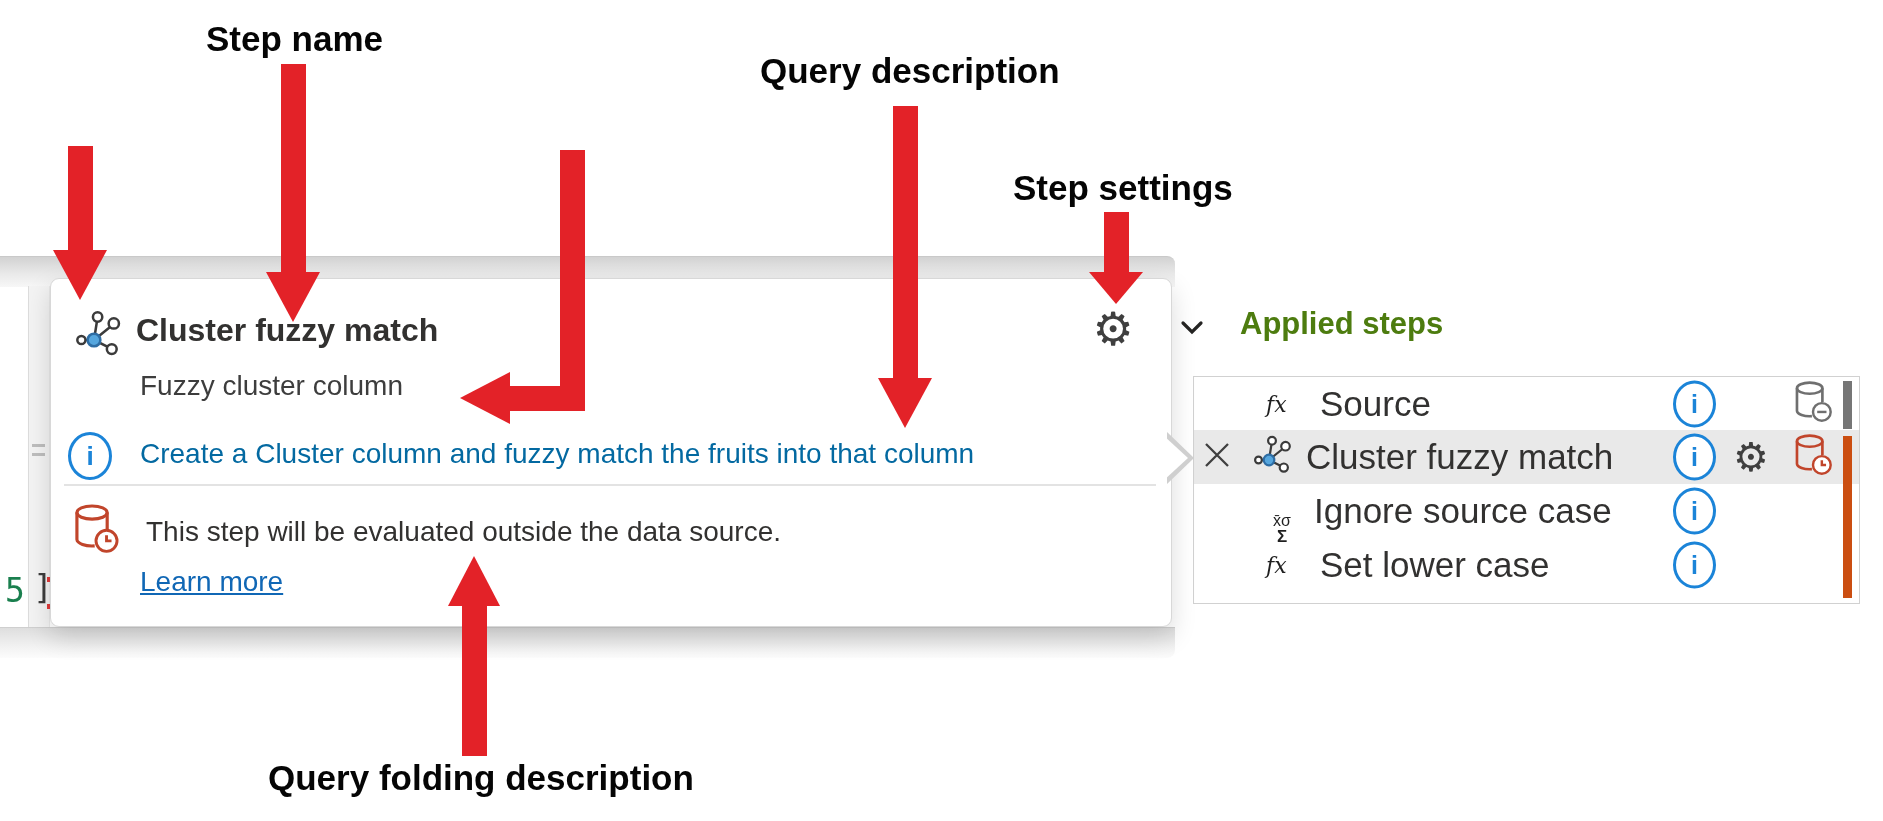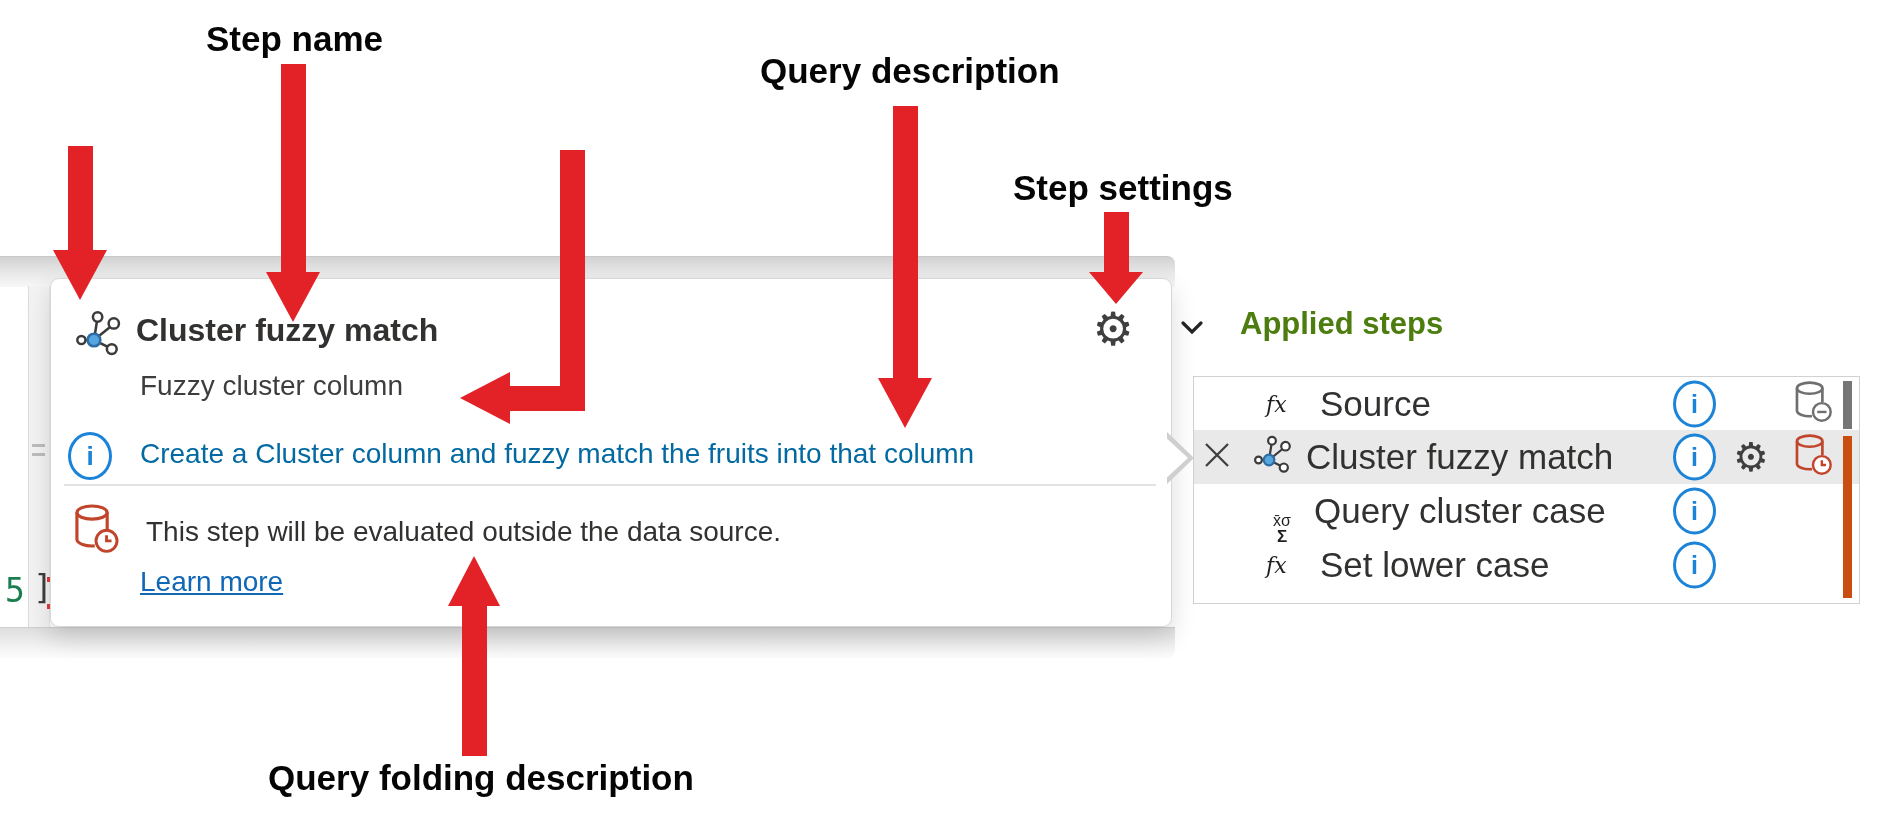--- a/index.html
+++ b/index.html
@@ -161,21 +161,21 @@
           <path d="M25 23.8 V28 H28.8" fill="none" stroke="currentColor" stroke-width="2.2"></path>
         </svg>
       </span>
     </div>
 
     <div class="step-row row-2">
       <span class="row-icon stats-icon">
         <div class="stats-top">x̄σ</div>
         <div class="stats-bot">Σ</div>
       </span>
-      <span class="row-label" style="left:120px">Query cluster case</span>
+      <span class="row-label" style="left:120px">Ignore source case</span>
       <span class="info-badge info-row">i</span>
     </div>
 
     <div class="step-row row-3">
       <span class="row-icon fx">fx</span>
       <span class="row-label lbl-main">Set lower case</span>
       <span class="info-badge info-row">i</span>
     </div>
 
     <div class="bar bar-gray"></div>

